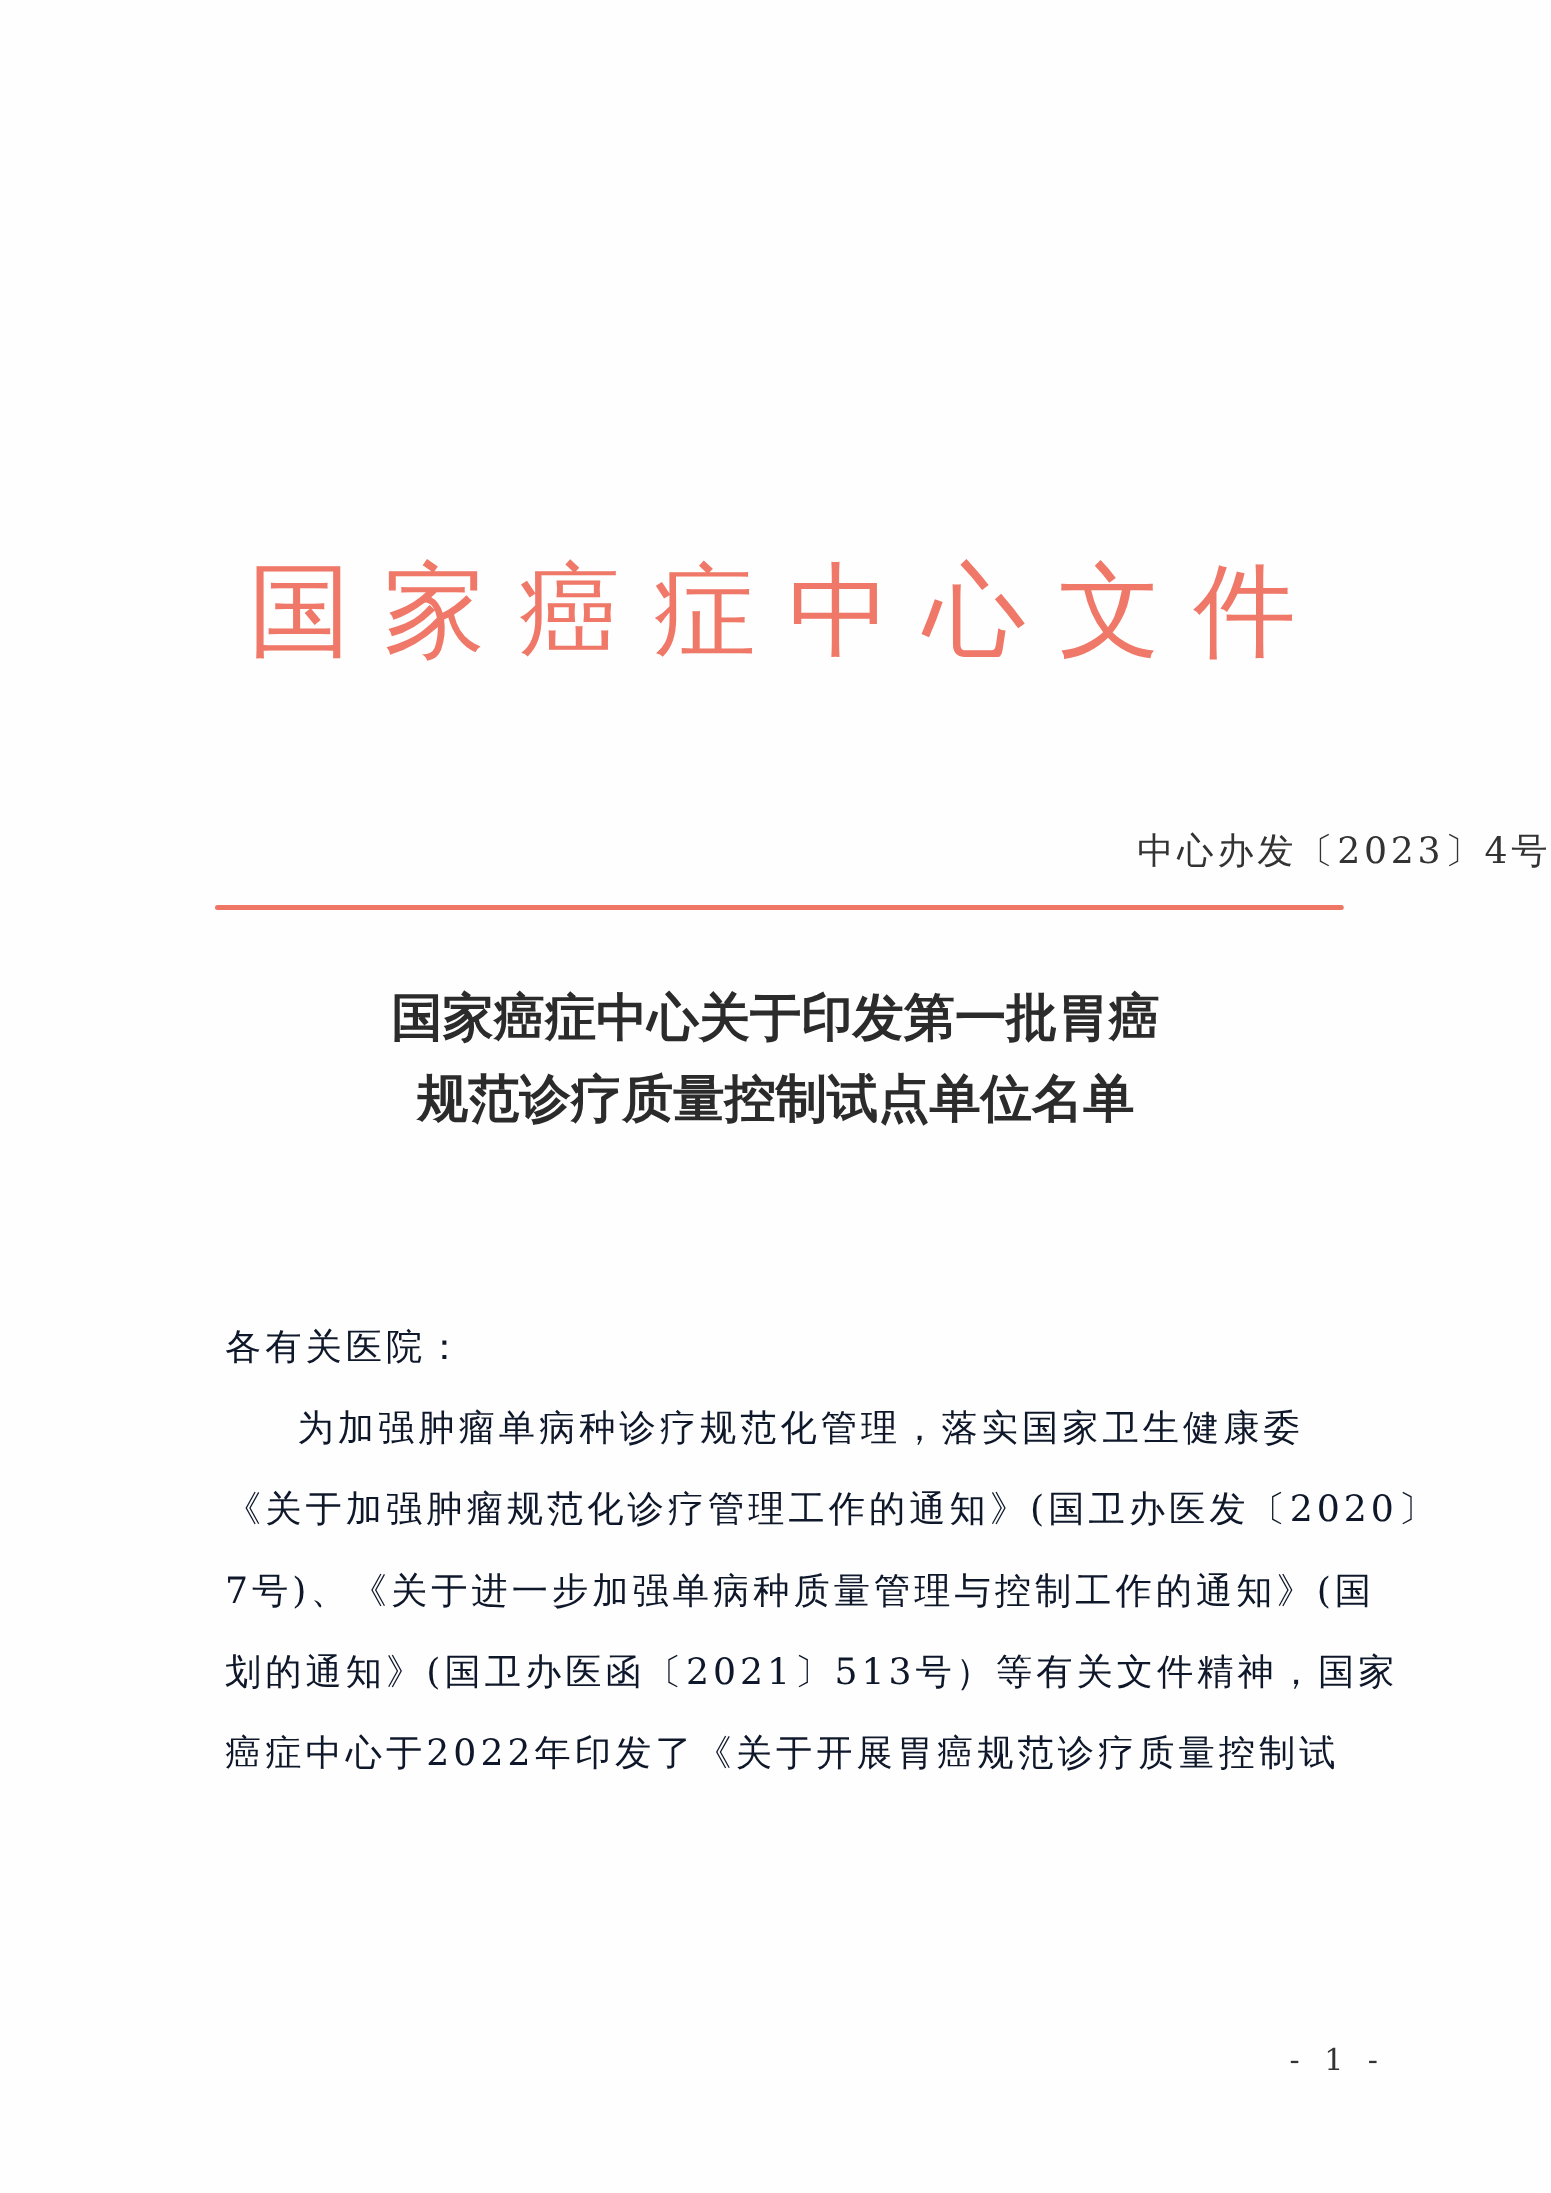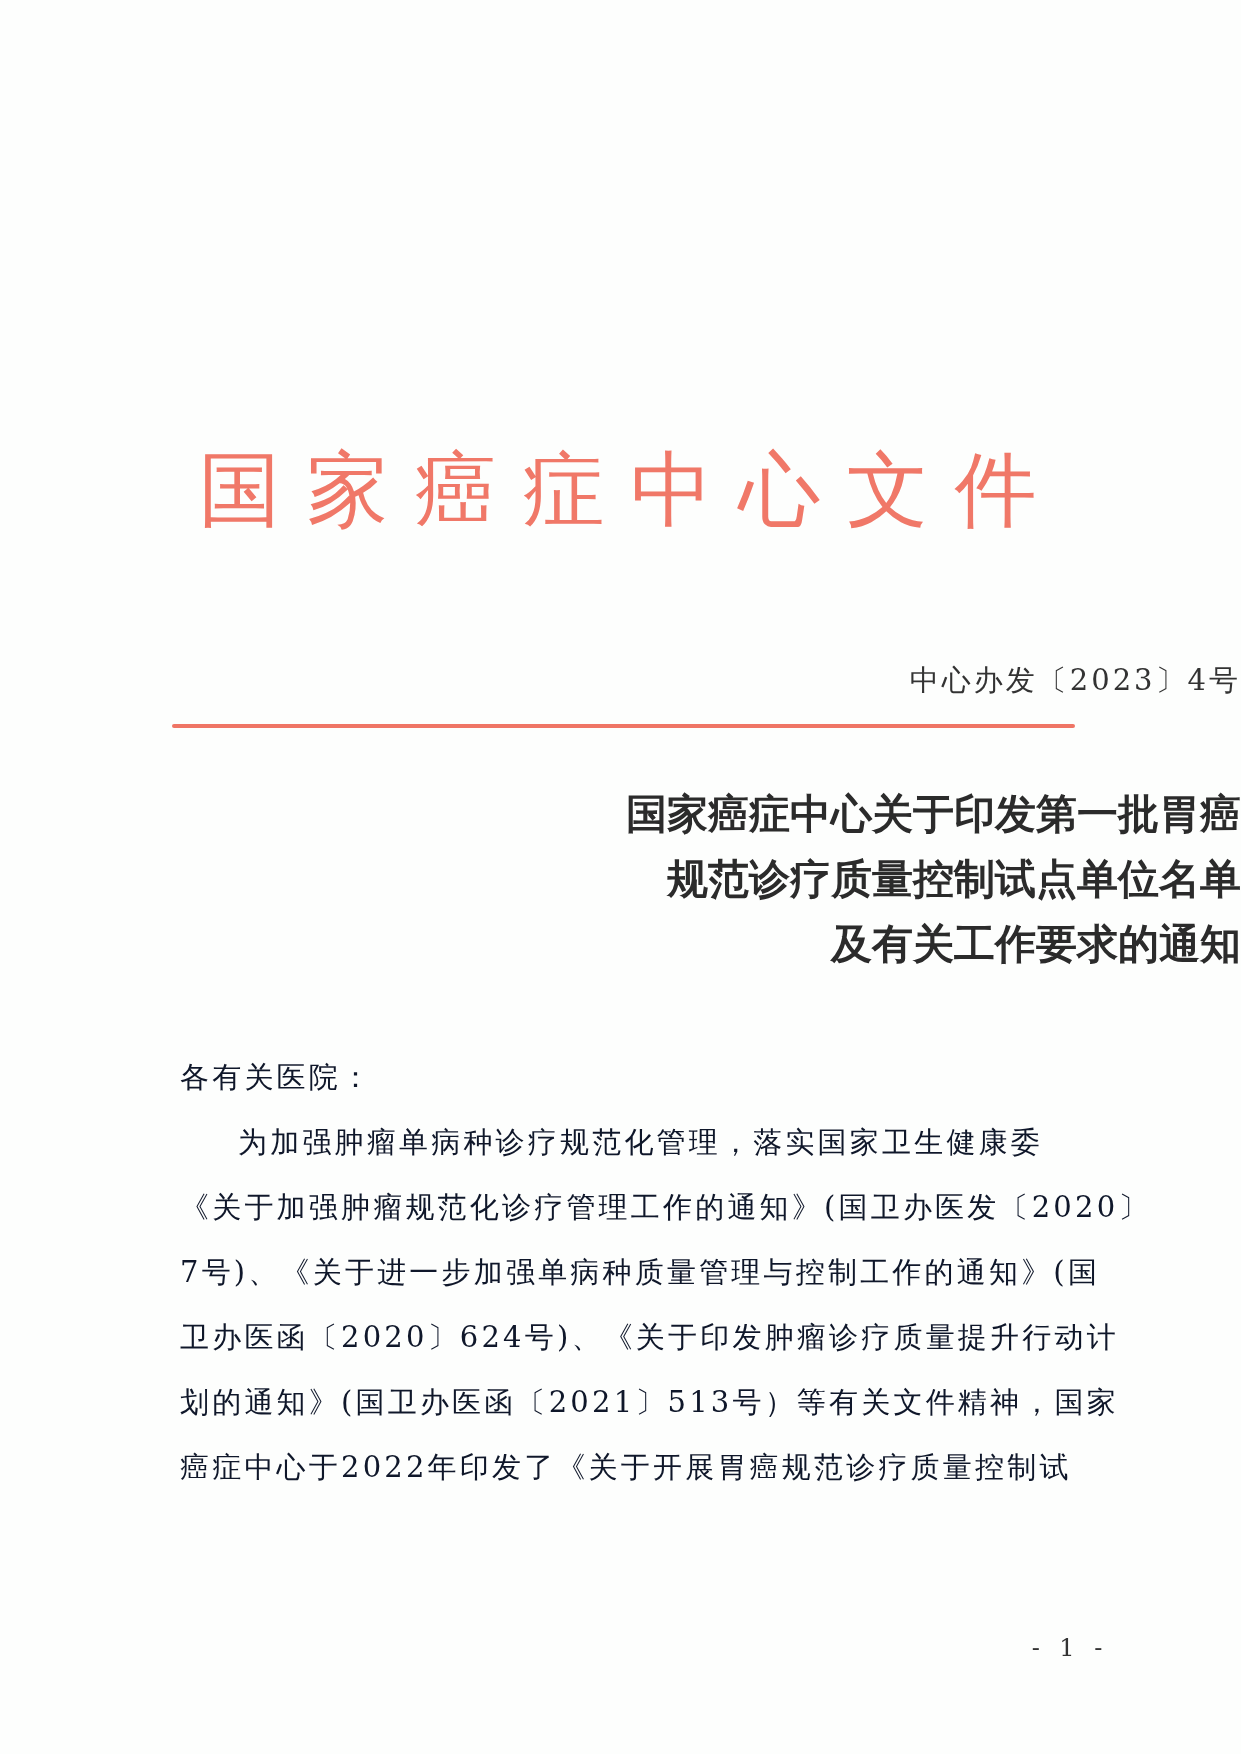--- a/index.html
+++ b/index.html
@@ -53,21 +53,21 @@
     top: 724px;
     height: 4px;
     background: #ef7565;
     border-radius: 2px;
   }
   .title {
     position: absolute;
     left: 0;
     width: 1241px;
     top: 782px;
-    text-align: right;
+    text-align: center;
     font-family: "DejaVu Serif", "Liberation Serif", serif;
     font-weight: bold;
     font-size: 41px;
     color: #2b2b2b;
     line-height: 65px;
   }
   .title div { white-space: nowrap; }
   .body-text {
     position: absolute;
     left: 180px;
@@ -100,28 +100,26 @@
 
   <div class="red-header">国家癌症中心文件</div>
 
   <div class="doc-number">中心办发〔2023〕4号</div>
 
   <div class="red-rule"></div>
 
   <div class="title">
     <div>国家癌症中心关于印发第一批胃癌</div>
     <div>规范诊疗质量控制试点单位名单</div>
-    <div>及有关工作要求的通知</div>
   </div>
 
   <div class="body-text">
     <div class="body-line">各有关医院：</div>
     <div class="body-line indent">为加强肿瘤单病种诊疗规范化管理，落实国家卫生健康委</div>
     <div class="body-line">《关于加强肿瘤规范化诊疗管理工作的通知》(国卫办医发〔2020〕</div>
     <div class="body-line">7号)、《关于进一步加强单病种质量管理与控制工作的通知》(国</div>
-    <div class="body-line">卫办医函〔2020〕624号)、《关于印发肿瘤诊疗质量提升行动计</div>
     <div class="body-line">划的通知》(国卫办医函〔2021〕513号）等有关文件精神，国家</div>
     <div class="body-line">癌症中心于2022年印发了《关于开展胃癌规范诊疗质量控制试</div>
   </div>
 
   <div class="page-num">- 1 -</div>
 
 </div>
 
 </body></html>

